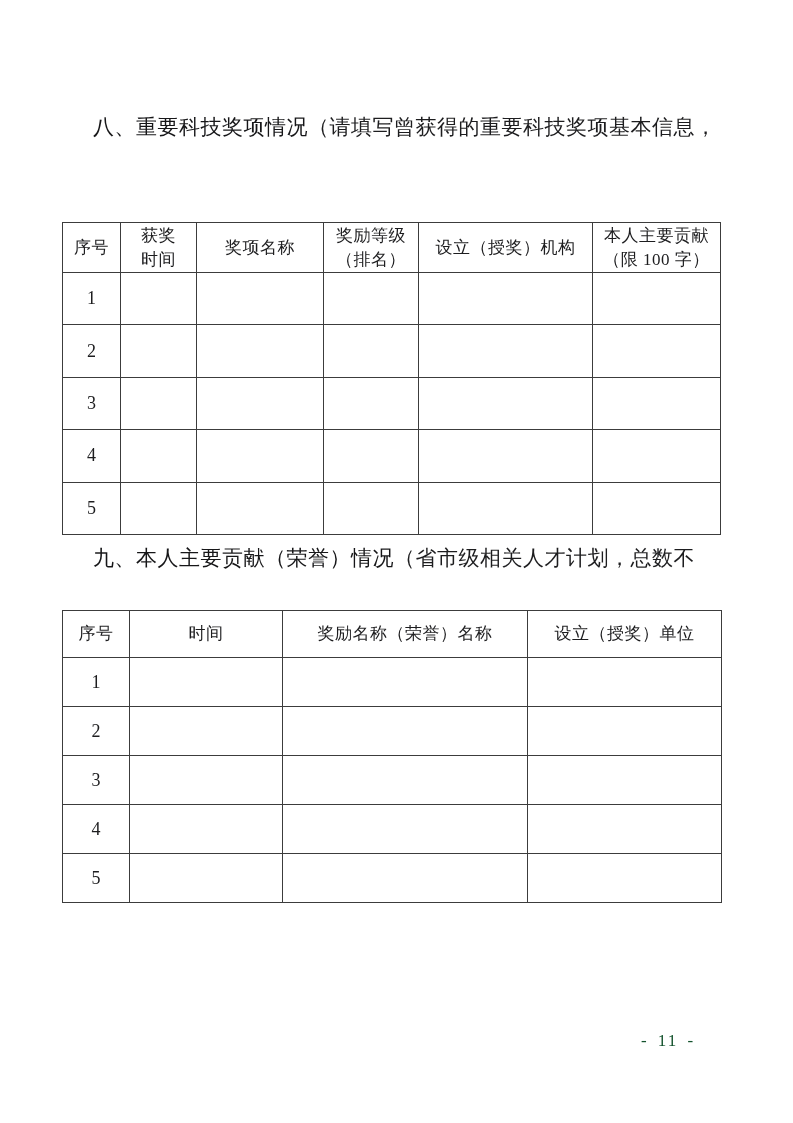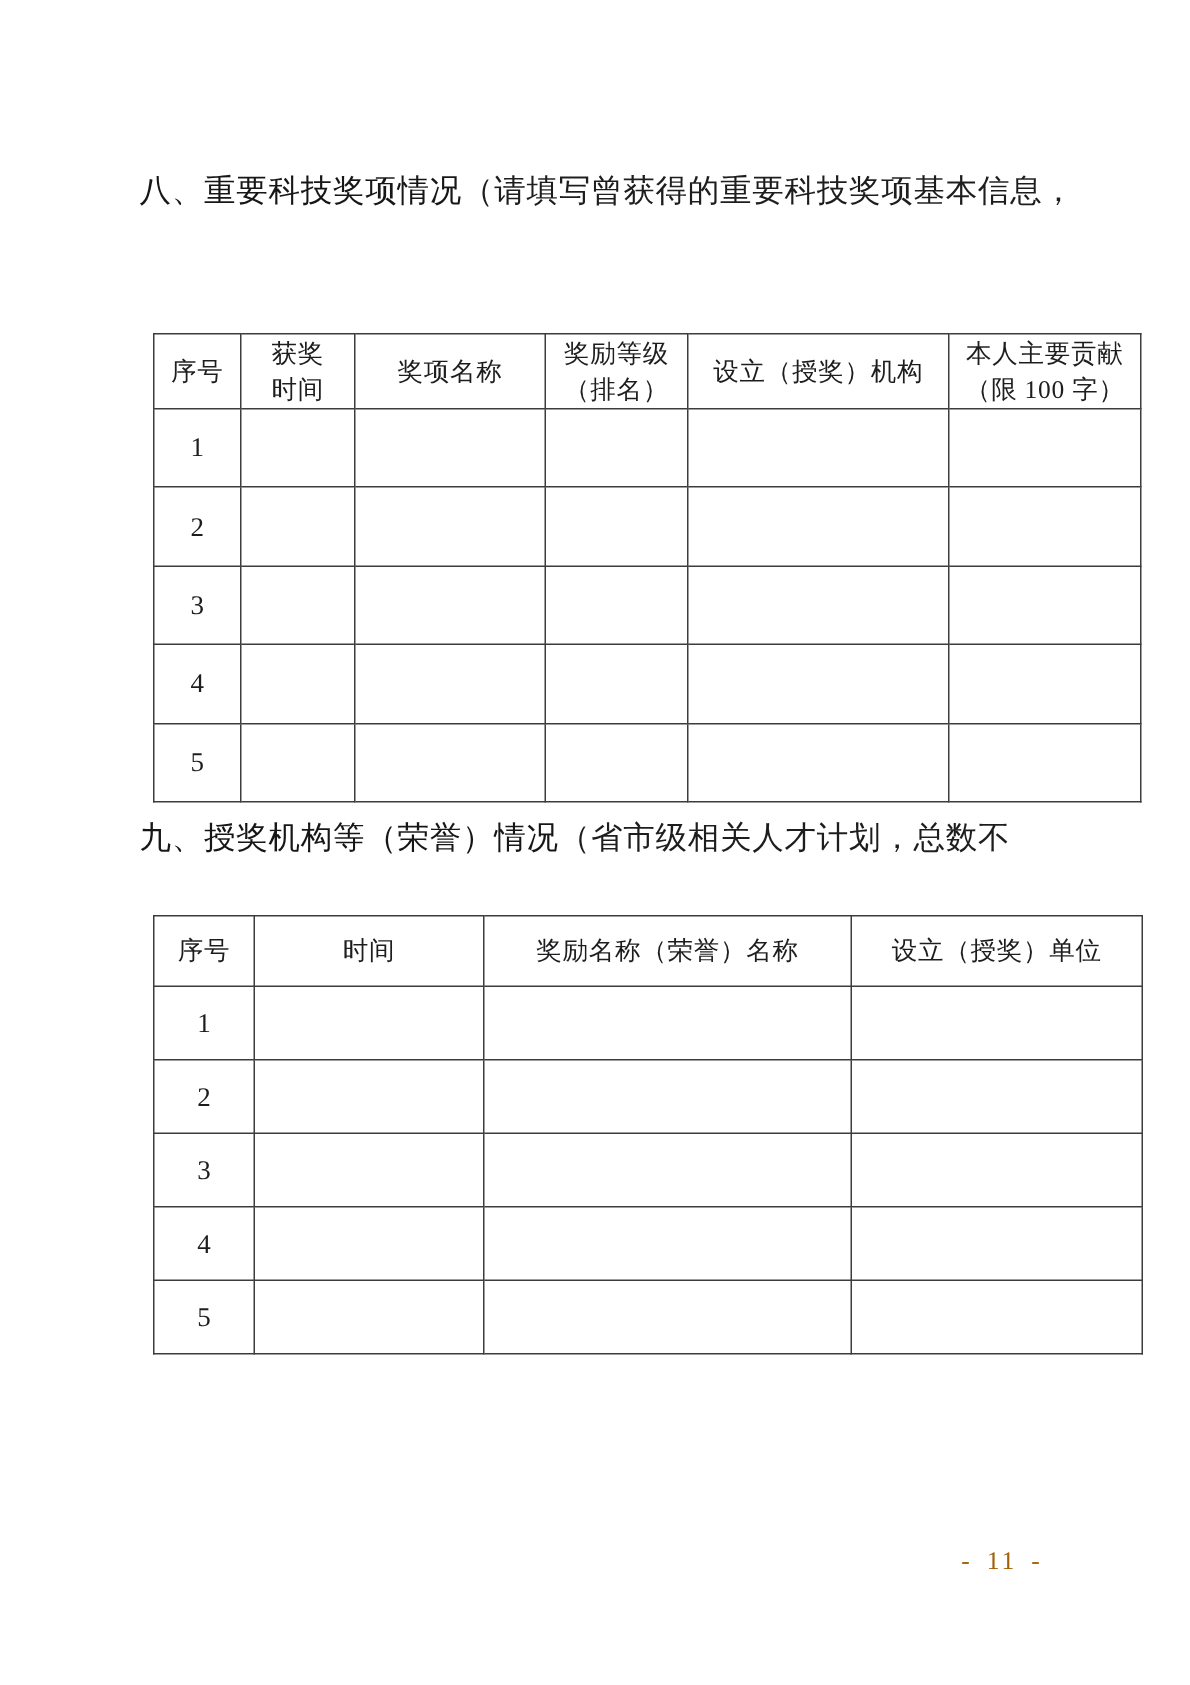--- a/index.html
+++ b/index.html
@@ -23,21 +23,20 @@
   .bold-title {
     font-family: "Liberation Sans", "DejaVu Sans", sans-serif;
     font-weight: 400;
     letter-spacing: 0.5px;
     color: #161618;
   }
   table.form-table {
     position: absolute;
     border-collapse: collapse;
     table-layout: fixed;
-    margin-left: 40px;
   }
   .table-awards  { left: 62px; top: 222px; width: 658px; height: 313px; }
   .table-talent  { left: 62px; top: 610px; width: 659px; height: 293px; }
   .form-table th, .form-table td {
     border: 1px solid #3c3c3c;
     padding: 0;
     vertical-align: middle;
     text-align: center;
     font-weight: normal;
   }
@@ -49,21 +48,21 @@
   .table-awards thead tr { height: 50px; }
   .table-talent thead tr { height: 47px; }
   .form-table td.row-no { font-size: 18px; }
   .page-number {
     position: absolute;
     top: 1031px; left: 622px; width: 92px;
     text-align: center;
     font-size: 17px;
     letter-spacing: 2px;
     word-spacing: 3px;
-    color: #a16207;
+    color: #14532d;
   }
 </style>
 </head>
 <body>
 
 <div class="heading sec8-heading">
   <div><span class="bold-title">八、重要科技奖项情况</span><span>（请填写曾获得的重要科技奖项基本信息，</span></div>
 </div>
 
 <table class="form-table table-awards">
@@ -123,21 +122,21 @@
       <td></td>
         <td></td>
         <td></td>
         <td></td>
         <td></td>
     </tr>
   </tbody>
 </table>
 
 <div class="heading sec9-heading">
-  <div><span class="bold-title">九、授奖机构等（荣誉）情况</span><span>（省市级相关人才计划，总数不</span></div>
+  <div><span class="bold-title">九、本人主要贡献（荣誉）情况</span><span>（省市级相关人才计划，总数不</span></div>
 </div>
 
 <table class="form-table table-talent">
   <colgroup>
     <col style="width:67px">
       <col style="width:153px">
       <col style="width:245px">
       <col style="width:194px">
   </colgroup>
   <thead>

